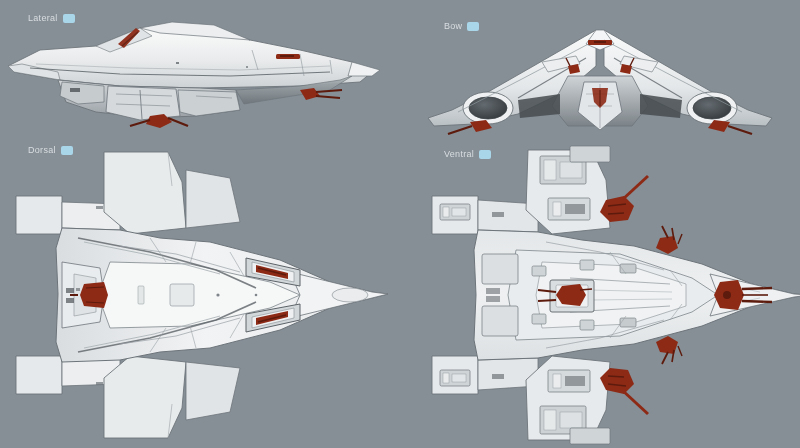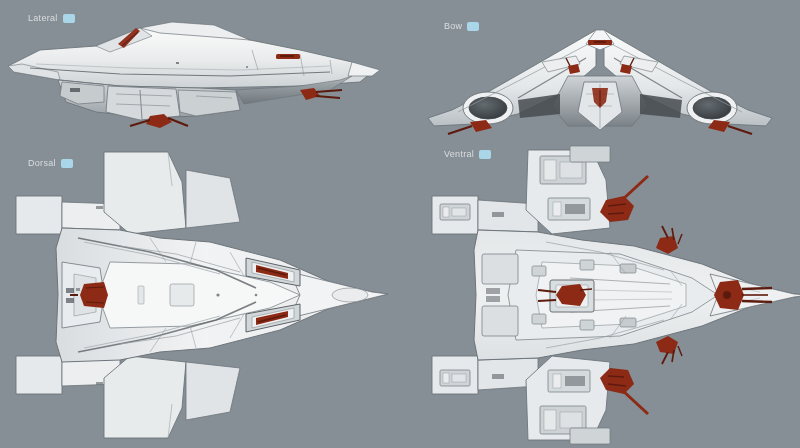--- a/index.html
+++ b/index.html
@@ -217,21 +217,21 @@
         <path d="M72 112 L48 120" stroke="#5d1b0d" stroke-width="2.2" fill="none"></path>
       </g>
       <g>
         <path d="M330 108 L314 106 L308 114 L324 118 Z" fill="#8d2a16"></path>
         <path d="M328 112 L352 120" stroke="#5d1b0d" stroke-width="2.2" fill="none"></path>
       </g>
     </svg>
   </div>
 
   <div class="view-panel" style="left:0px; top:142px; width:400px; height:306px;">
-    <div class="view-label" style="left:28px; top:17px;">
+    <div class="view-label" style="left:28px; top:4px;">
       <span class="lbl-text" style="color: rgb(217, 222, 225);">Dorsal</span>
       <span class="lbl-badge" style="background: rgb(169, 214, 233);"></span>
     </div>
 
     <svg class="render-svg" width="400" height="306" viewBox="0 0 400 306">
       <defs>
         <linearGradient id="dTop" x1="0" y1="0" x2="1" y2="0">
           <stop offset="0" stop-color="#d9dde0"></stop>
           <stop offset="0.45" stop-color="#f2f3f4"></stop>
           <stop offset="1" stop-color="#e6e9ea"></stop>

